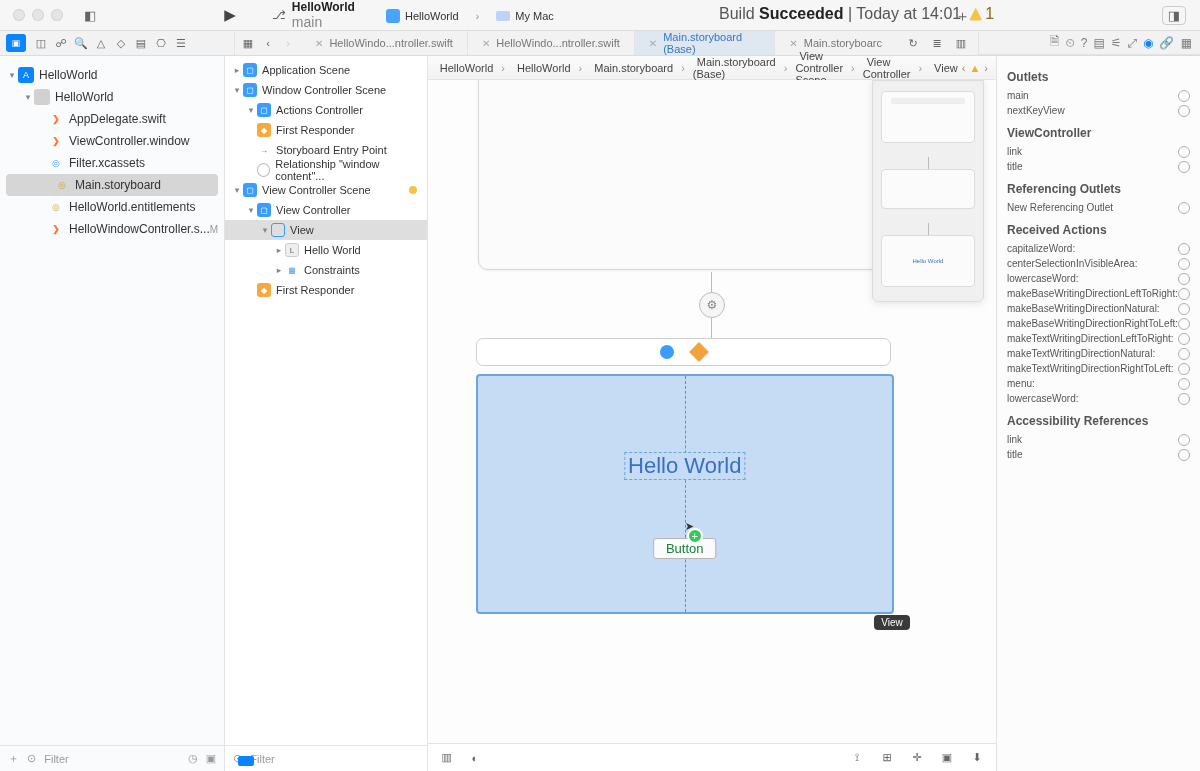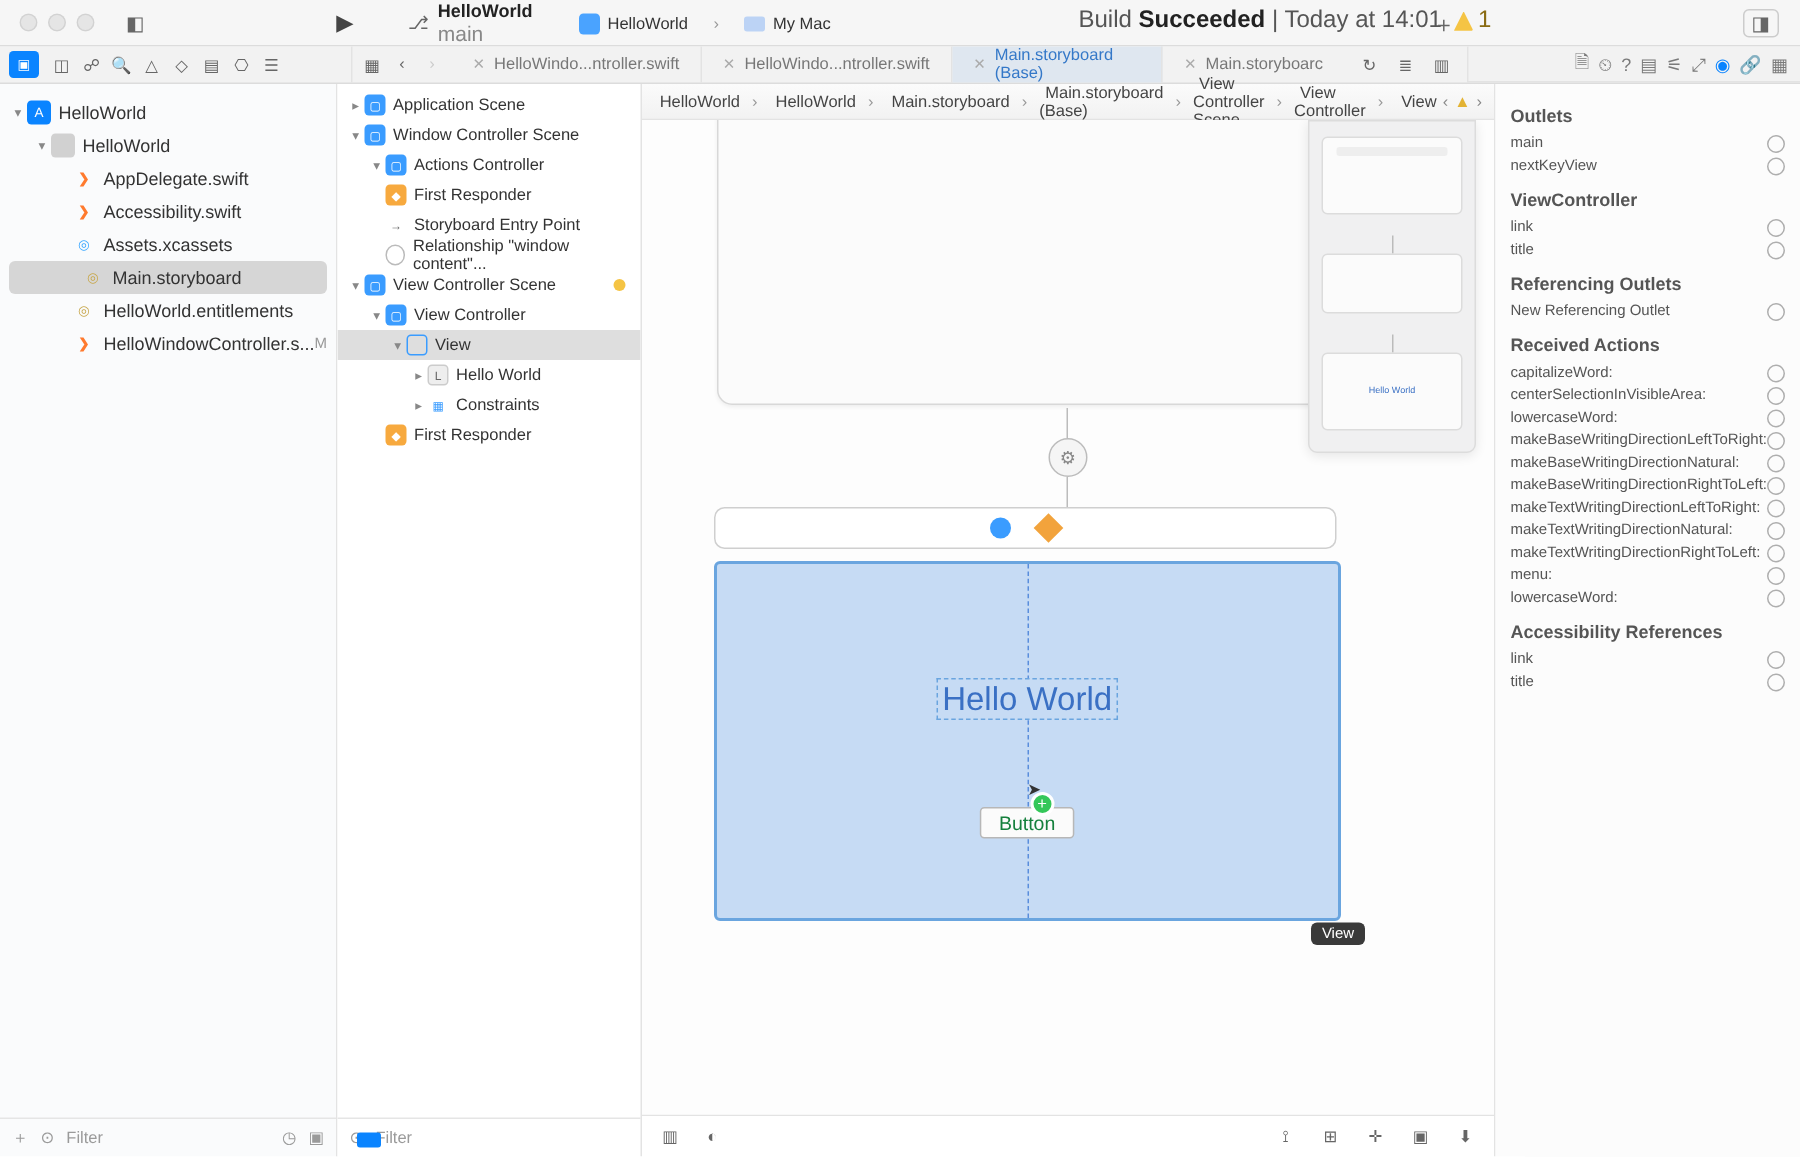--- a/index.html
+++ b/index.html
@@ -226,25 +226,25 @@
           <span class="ficon ic-folder"></span>
           <span>HelloWorld</span>
       </div>
       <div id="nav-files">
           <div class="nav-row" style="padding-left: 48px;">
             <span class="ficon ic-swift">❯</span>
             <span>AppDelegate.swift</span>
           </div>
           <div class="nav-row" style="padding-left: 48px;">
             <span class="ficon ic-swift">❯</span>
-            <span>Accessibility.swift</span>
+            <span>ViewController.window</span>
           </div>
           <div class="nav-row" style="padding-left: 48px;">
             <span class="ficon ic-assets">◎</span>
-            <span>Assets.xcassets</span>
+            <span>Filter.xcassets</span>
           </div>
           <div class="nav-row sel" style="padding-left: 48px;">
             <span class="ficon ic-story">◎</span>
             <span>Main.storyboard</span>
           </div>
           <div class="nav-row" style="padding-left: 48px;">
             <span class="ficon ic-ent">◎</span>
             <span>HelloWorld.entitlements</span>
           </div>
           <div class="nav-row" style="padding-left: 48px;">

